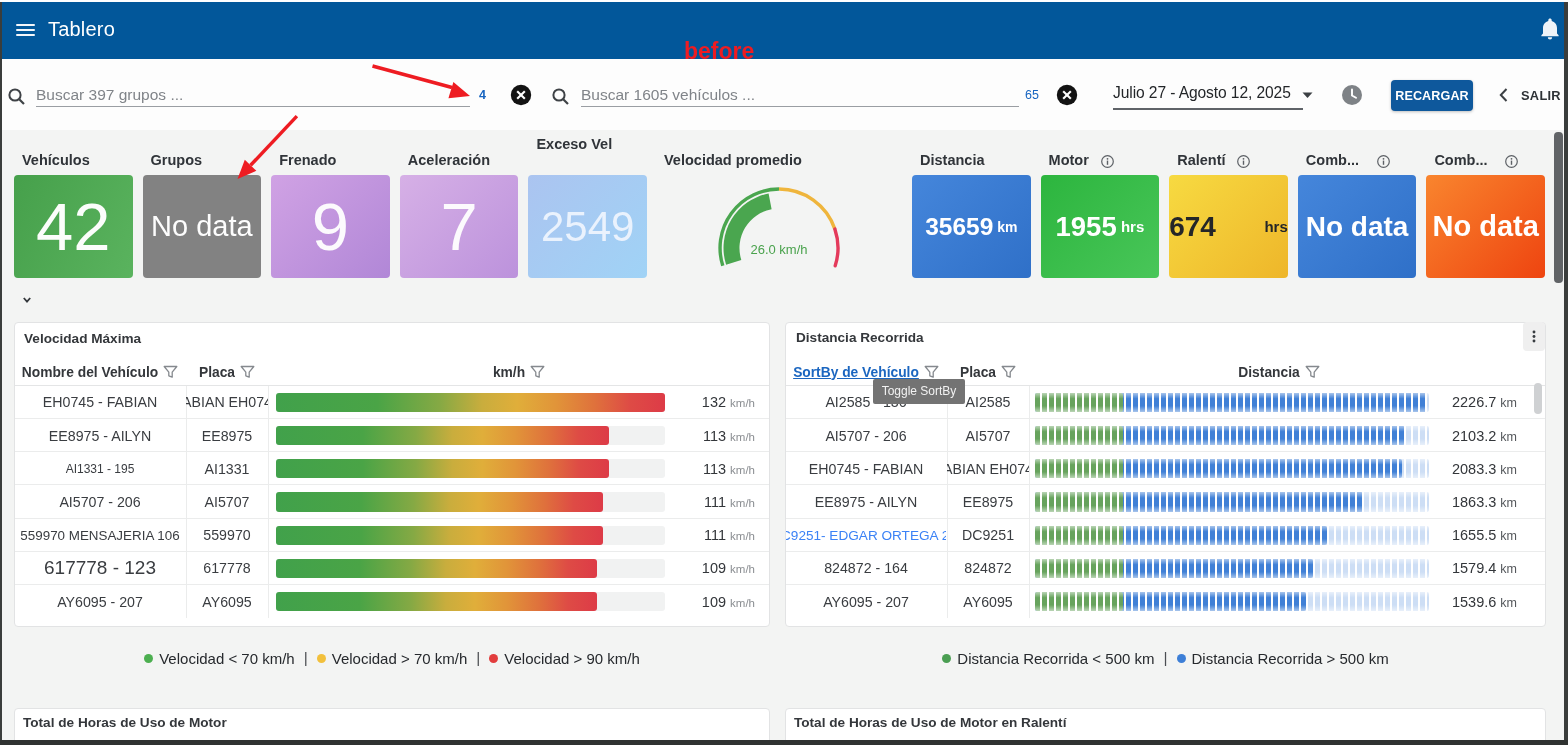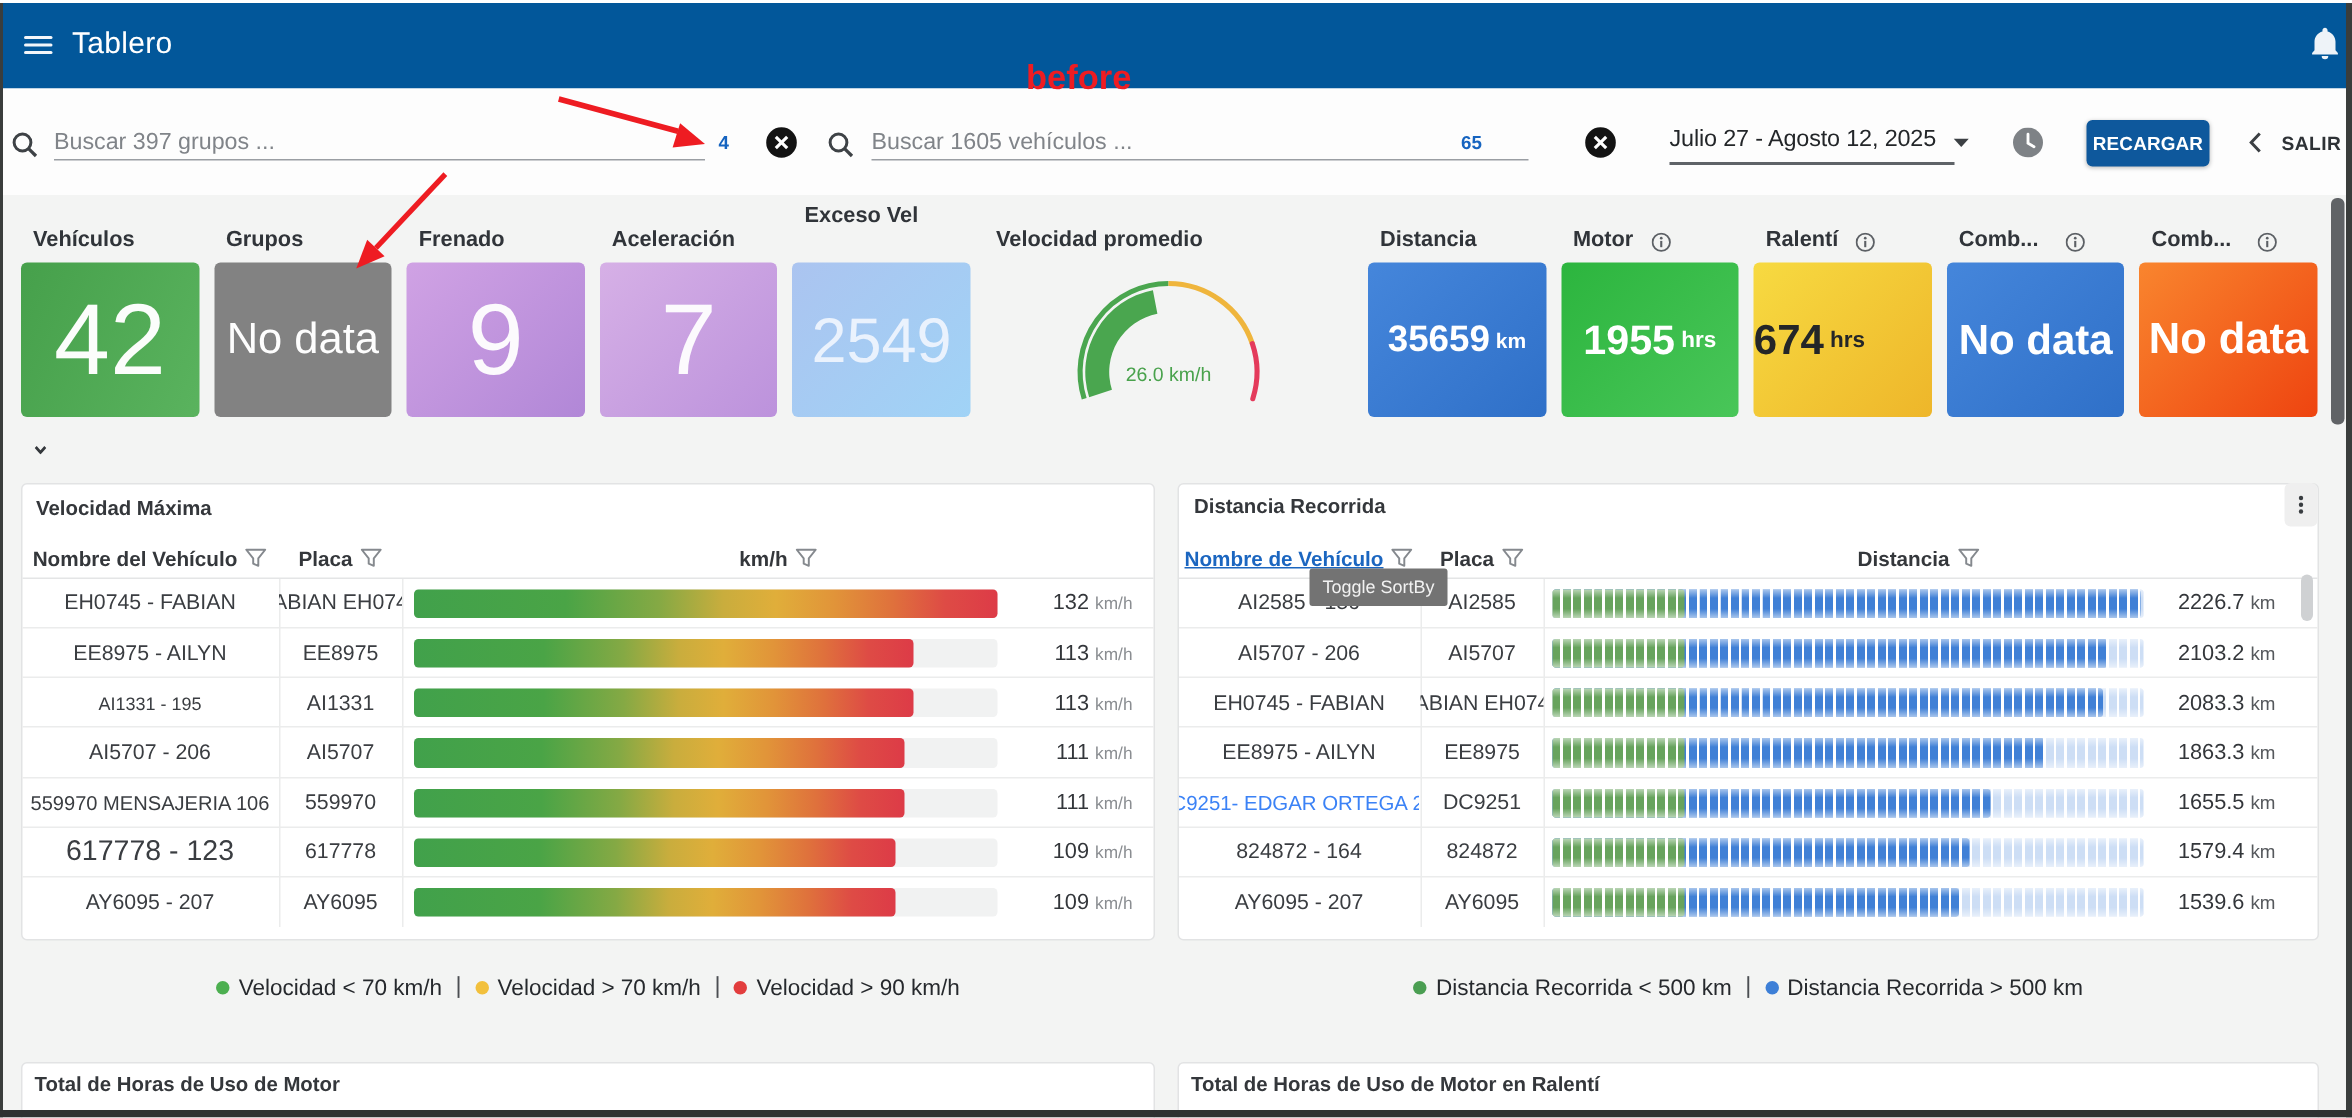--- a/index.html
+++ b/index.html
@@ -39,21 +39,21 @@
     <circle cx="11" cy="11" r="10.2" fill="#131313"></circle>
     <line x1="7.2" y1="7.2" x2="14.8" y2="14.8" stroke="#fff" stroke-width="2.1"></line>
     <line x1="14.8" y1="7.2" x2="7.2" y2="14.8" stroke="#fff" stroke-width="2.1"></line>
   </svg>
 <svg class="abs" style="left:551px;top:87px" width="19" height="19" viewBox="0 0 19 19">
     <circle cx="8" cy="8" r="5.6" fill="none" stroke="#3e4246" stroke-width="2"></circle>
     <line x1="12.2" y1="12.2" x2="17" y2="17" stroke="#3e4246" stroke-width="2.2"></line>
   </svg>
 <div class="abs" style="left:581px;top:86px;width:320px;height:20px;color:#808489;font-size:15.5px">Buscar 1605 vehículos ...</div>
 <div class="abs" style="left:581px;top:106px;width:438px;height:1px;background:#9a9ea3"></div>
-<div class="abs" style="left:974px;top:88px;width:20px;height:16px;color:#1664c0;font-size:12.5px;font-weight:700">65</div>
+<div class="abs" style="left:1025px;top:88px;width:20px;height:16px;color:#1664c0;font-size:12.5px;font-weight:400">65</div>
 <svg class="abs" style="left:1056px;top:84px" width="22" height="22" viewBox="0 0 22 22">
     <circle cx="11" cy="11" r="10.2" fill="#131313"></circle>
     <line x1="7.2" y1="7.2" x2="14.8" y2="14.8" stroke="#fff" stroke-width="2.1"></line>
     <line x1="14.8" y1="7.2" x2="7.2" y2="14.8" stroke="#fff" stroke-width="2.1"></line>
   </svg>
 <div class="abs" style="left:1113px;top:84px;width:210px;height:22px;color:#232629;font-size:15.6px;letter-spacing:-0.1px;white-space:nowrap">Julio 27 - Agosto 12, 2025</div>
 <div class="abs" style="left:1113px;top:108px;width:190px;height:1.6px;background:#5f6368"></div>
 <svg class="abs" style="left:1302px;top:92px" width="11" height="7" viewBox="0 0 11 7">
     <path d="M0.5 0.5 L5.5 6 L10.5 0.5 Z" fill="#3c4044"></path>
   </svg>
@@ -100,21 +100,21 @@
 <div class="abs" style="left:1040.6px;top:175px;width:118.6px;height:103px;background:linear-gradient(135deg,#2cb53e,#49c659);display:flex;align-items:center;justify-content:center;border-radius:4px">
     <span style="font-size:27.5px;font-weight:700;color:#fff;">1955</span>
     <span style="font-size:15px;font-weight:700;color:#fff;">&nbsp;hrs</span>
   </div>
 <div class="abs kpilabel" style="left:1177.2px;top:152px;width:110px;height:18px">Ralentí</div>
 <svg class="abs" style="left:1237px;top:155px" width="13" height="13" viewBox="0 0 13 13">
     <circle cx="6.5" cy="6.5" r="5.8" fill="none" stroke="#5c6065" stroke-width="1.2"></circle>
     <circle cx="6.5" cy="3.8" r="0.9" fill="#5c6065"></circle>
     <rect x="5.8" y="5.6" width="1.4" height="4.2" fill="#5c6065"></rect>
   </svg>
-<div class="abs" style="left:1169.2px;top:175px;width:118.6px;height:103px;background:linear-gradient(135deg,#f7da41,#eeb62a);display:flex;align-items:center;justify-content:flex-start;border-radius:4px">
+<div class="abs" style="left:1169.2px;top:175px;width:118.6px;height:103px;background:linear-gradient(135deg,#f7da41,#eeb62a);display:flex;align-items:center;justify-content:space-between;border-radius:4px">
     <span style="font-size:28px;font-weight:700;color:#242628;">674</span>
     <span style="font-size:15px;font-weight:700;color:#242628;">&nbsp;hrs</span>
   </div>
 <div class="abs kpilabel" style="left:1305.8px;top:152px;width:110px;height:18px">Comb...</div>
 <svg class="abs" style="left:1377px;top:155px" width="13" height="13" viewBox="0 0 13 13">
     <circle cx="6.5" cy="6.5" r="5.8" fill="none" stroke="#5c6065" stroke-width="1.2"></circle>
     <circle cx="6.5" cy="3.8" r="0.9" fill="#5c6065"></circle>
     <rect x="5.8" y="5.6" width="1.4" height="4.2" fill="#5c6065"></rect>
   </svg>
 <div class="abs" style="left:1297.8px;top:175px;width:118.6px;height:103px;background:linear-gradient(135deg,#4586db,#2f70c8);display:flex;align-items:center;justify-content:center;border-radius:4px">
@@ -198,21 +198,21 @@
 <div class="abs" style="left:785px;top:322px;width:761px;height:305px;background:#fff;border:1px solid #e2e3e4;border-radius:4px"></div>
 <div class="abs card-title" style="left:796px;top:330px;width:300px;height:18px">Distancia Recorrida</div>
 <div class="abs" style="left:1523px;top:322px;width:22px;height:29px;background:#efefef;border-radius:4px;display:flex;align-items:center;justify-content:center">
     <svg width="4" height="13" viewBox="0 0 4 13">
       <circle cx="2" cy="2" r="1.45" fill="#383c40"></circle>
       <circle cx="2" cy="6.5" r="1.45" fill="#383c40"></circle>
       <circle cx="2" cy="11" r="1.45" fill="#383c40"></circle>
     </svg>
   </div>
 <div class="abs hdr" style="left:785px;top:362px;width:162px;height:20px">
-    <span style="color:#1b66c0;text-decoration:underline">Nombre de Vehículo</span> 
+    <span style="color:#1b66c0;text-decoration:underline">SortBy de Vehículo</span> 
     <svg width="15" height="14" viewBox="0 0 15 14" style="flex:none">
       <path d="M1.2 1.5 L13.8 1.5 L9.2 7.2 L9.2 12.2 L5.8 10.8 L5.8 7.2 Z" fill="none" stroke="#85898e" stroke-width="1.3" stroke-linejoin="round"></path>
     </svg>
   </div>
 <div class="abs hdr" style="left:947px;top:362px;width:82px;height:20px">Placa <svg width="15" height="14" viewBox="0 0 15 14" style="flex:none">
       <path d="M1.2 1.5 L13.8 1.5 L9.2 7.2 L9.2 12.2 L5.8 10.8 L5.8 7.2 Z" fill="none" stroke="#85898e" stroke-width="1.3" stroke-linejoin="round"></path>
     </svg></div>
 <div class="abs hdr" style="left:1029px;top:362px;width:500px;height:20px">Distancia <svg width="15" height="14" viewBox="0 0 15 14" style="flex:none">
       <path d="M1.2 1.5 L13.8 1.5 L9.2 7.2 L9.2 12.2 L5.8 10.8 L5.8 7.2 Z" fill="none" stroke="#85898e" stroke-width="1.3" stroke-linejoin="round"></path>
     </svg></div>

